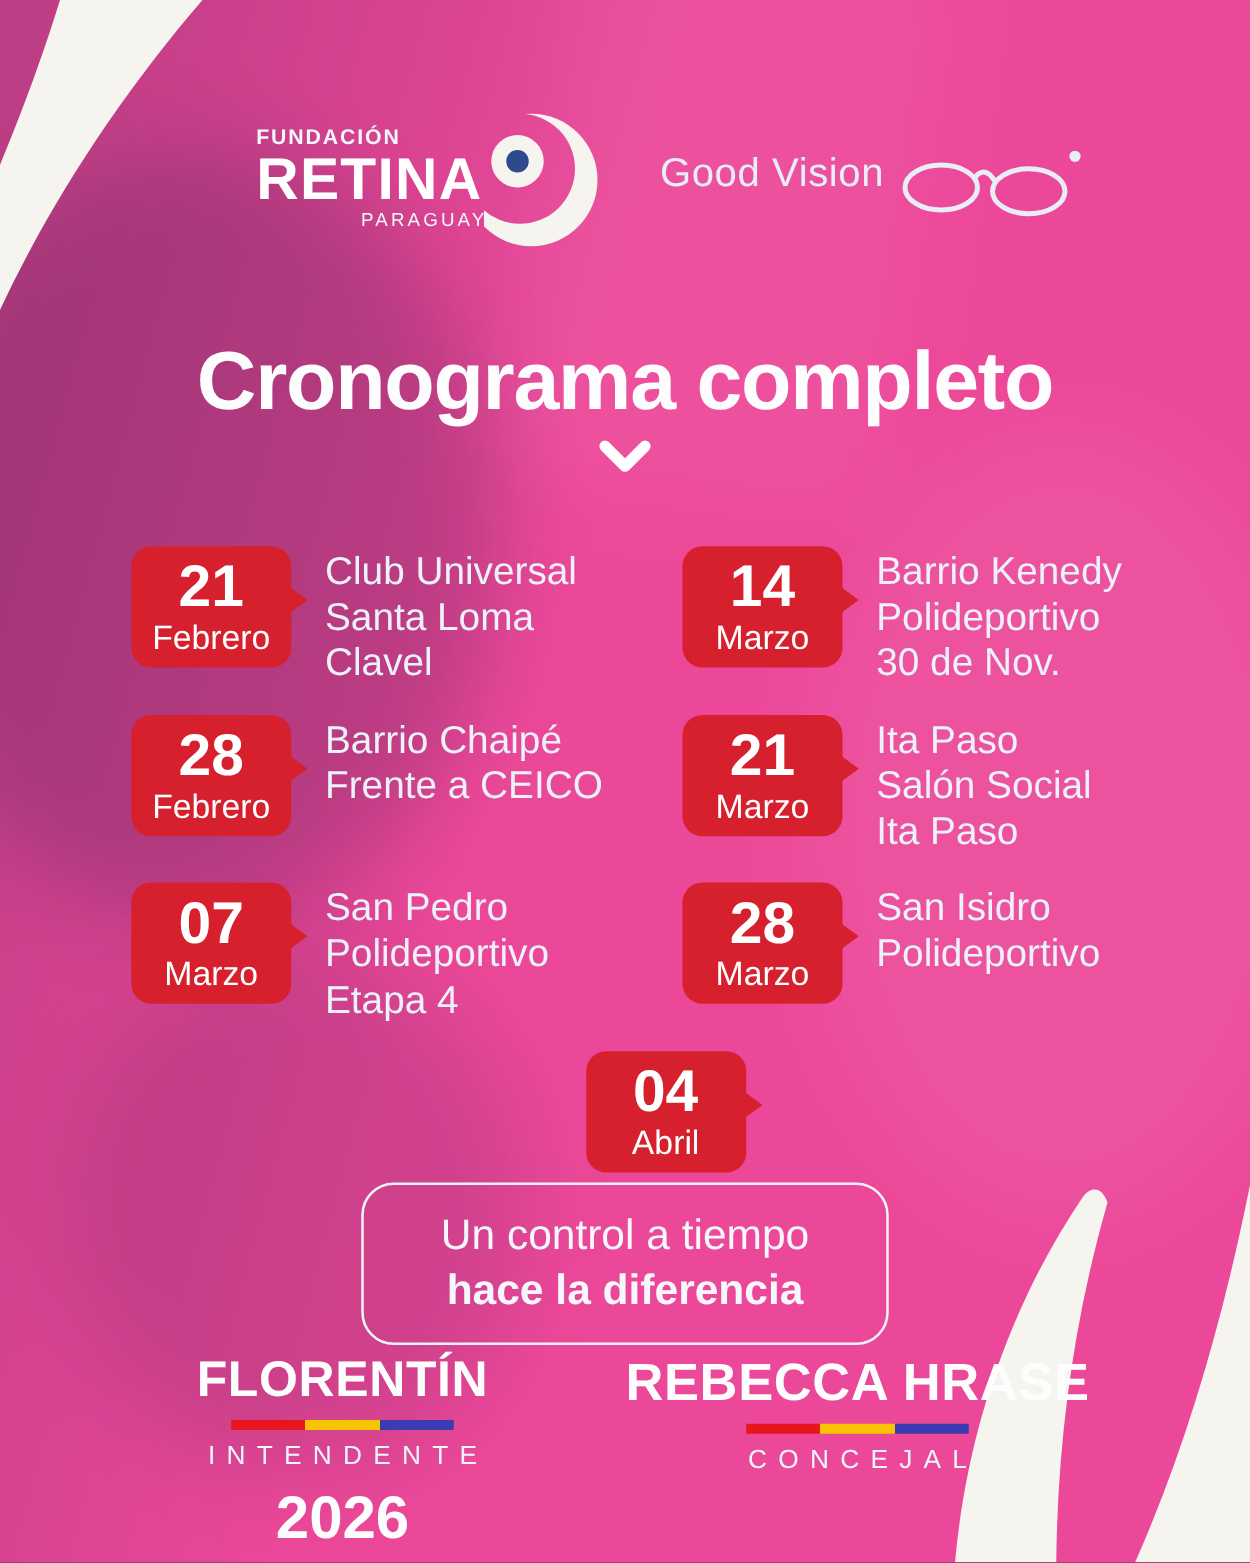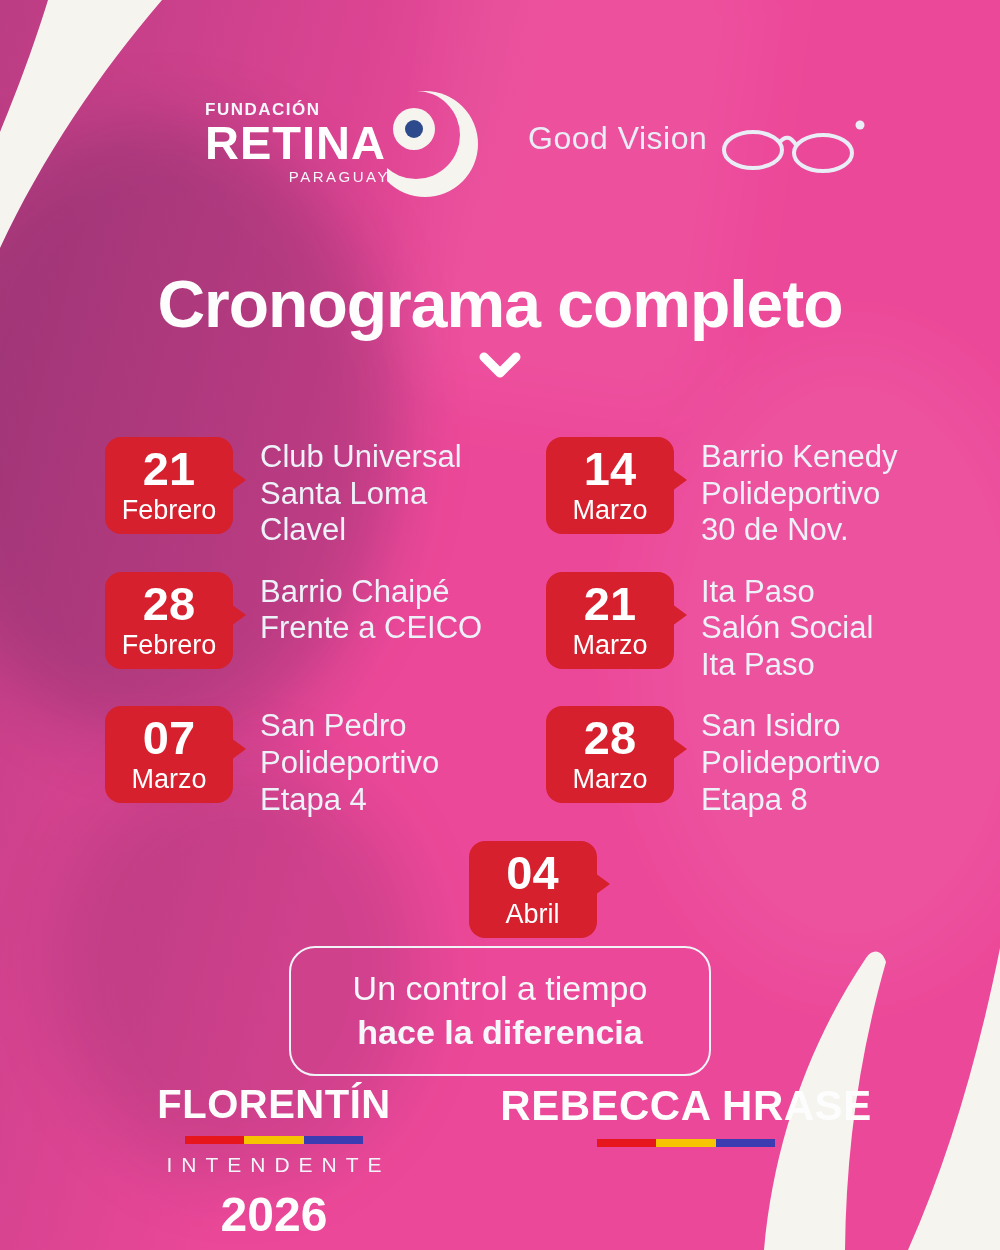--- a/index.html
+++ b/index.html
@@ -205,21 +205,20 @@
         </div>
         <div class="cell right">
           <div class="item">
             <div class="badge">
               <div class="day">28</div>
               <div class="month">Marzo</div>
             </div>
             <div class="loc">
               <div>San Isidro</div>
               <div>Polideportivo</div>
-              <div>Etapa 8</div>
             </div>
           </div>
         </div>
       </div>
 
       <div class="row center">
         <div class="item">
           <div class="badge">
             <div class="day">04</div>
             <div class="month">Abril</div>
@@ -247,17 +246,18 @@
         <div class="cand-role">INTENDENTE</div>
         <div class="cand-year">2026</div>
       </div>
       <div class="cand cand-right">
         <div class="cand-name">REBECCA HRASE</div>
         <div class="stripe">
           <span class="s-red"></span>
             <span class="s-yellow"></span>
             <span class="s-blue"></span>
         </div>
+        <div class="cand-role">CONCEJAL</div>
       </div>
     </div>
 
   </div>
 </div>
 
 </body></html>

